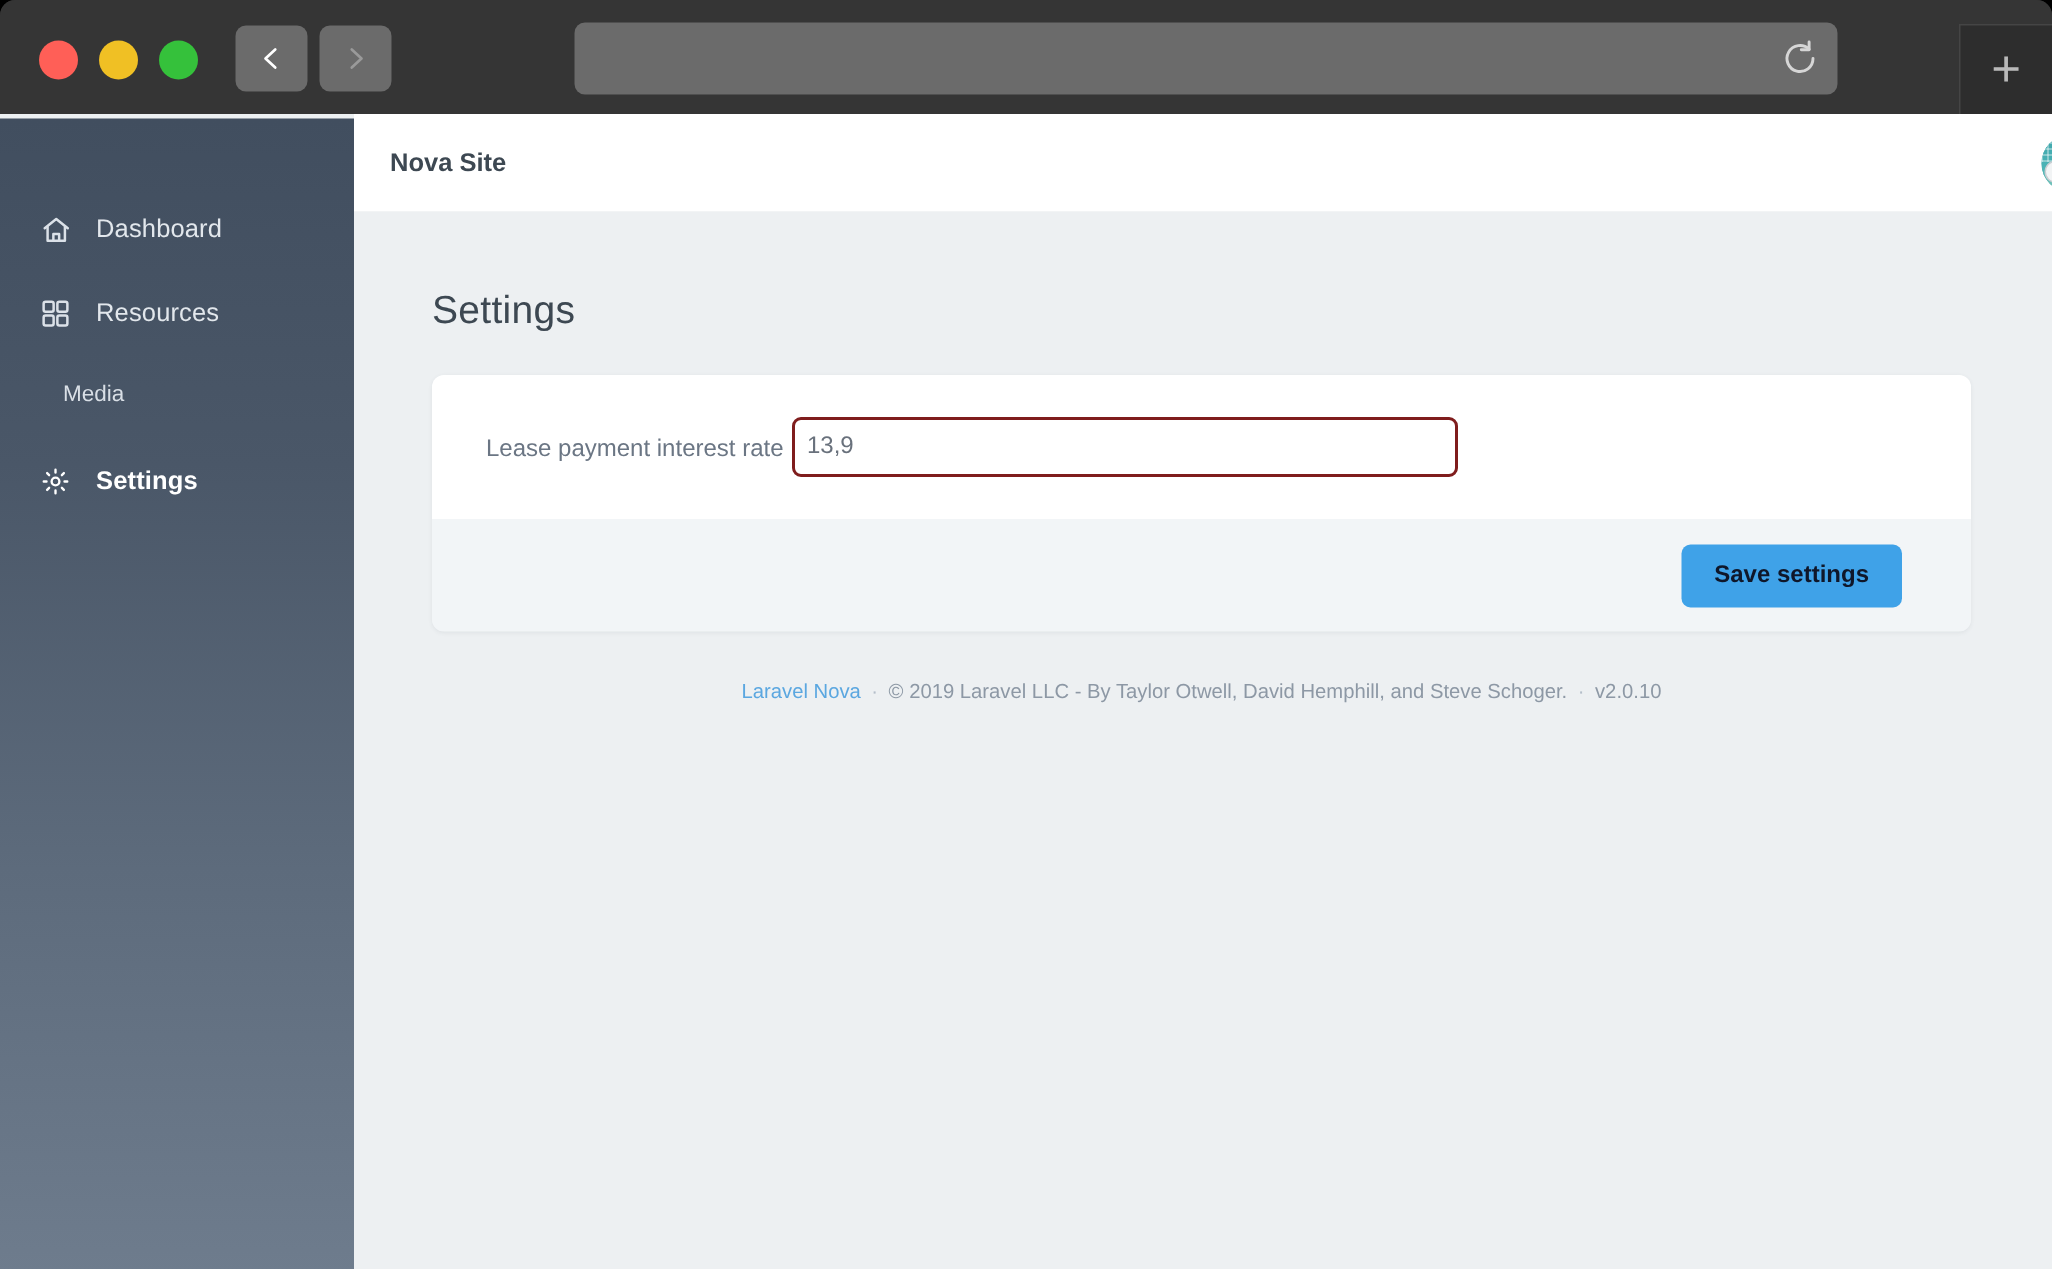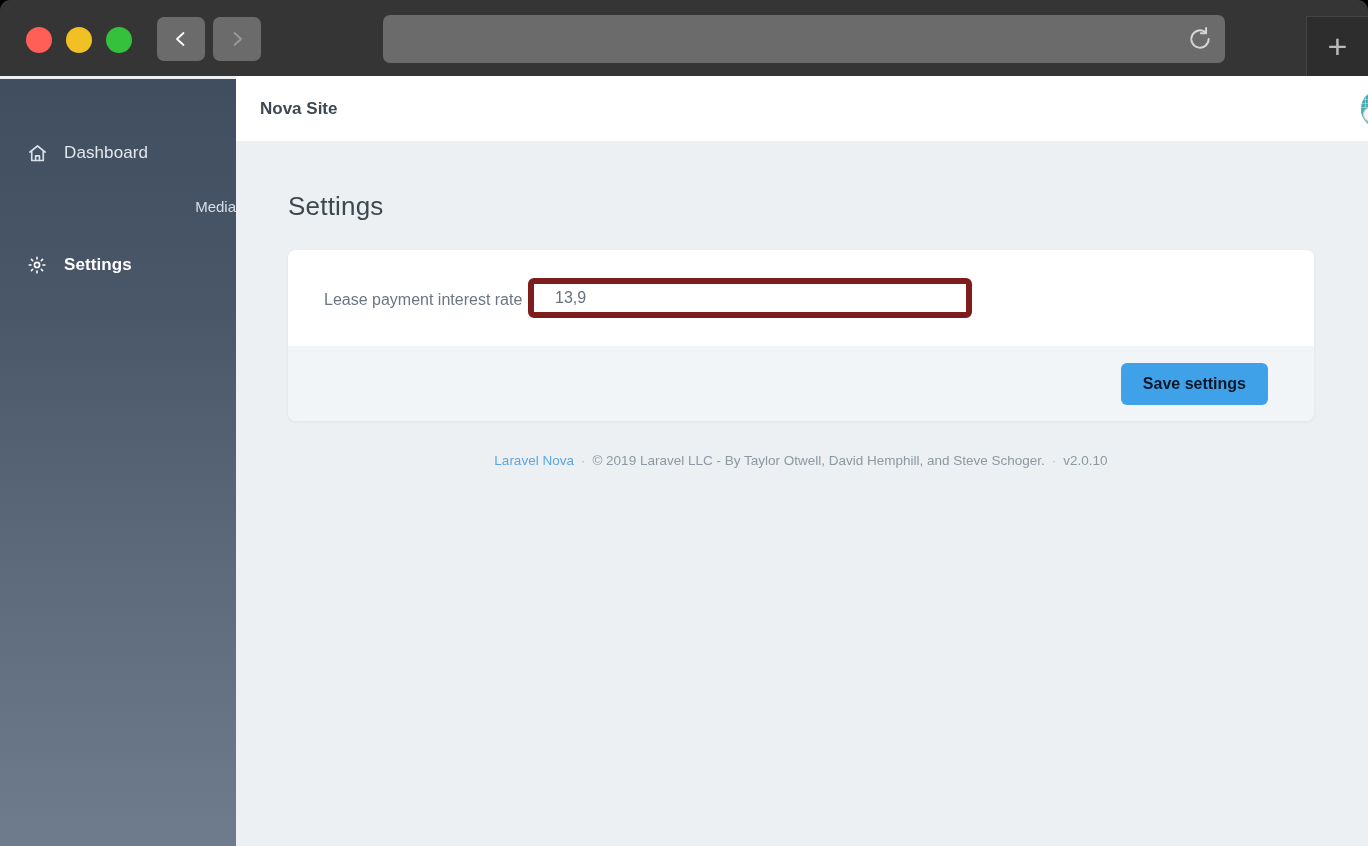--- a/index.html
+++ b/index.html
@@ -91,27 +91,26 @@
     letter-spacing: 0.1px;
   }
   .nav-item .nav-icon {
     width: 22px; height: 22px;
     margin-right: 16px;
     display: flex; align-items: center; justify-content: center;
     flex: none;
   }
   .nav-item.active { color: #ffffff; font-weight: bold; }
   .nav-subitem {
-    padding-left: 64px;
+    padding-left: 42px;
     color: #d9dfe6;
     font-size: 15px;
     height: 30px;
     display: flex; align-items: center;
     margin-bottom: 6px;
-    justify-content: flex-end;
   }
   #nav-settings { margin-top: 26px; }
 
   
   #app-header {
     position: absolute; left: 236px; top: 0;
     width: 1276px; height: 65px;
     background: #ffffff;
     display: flex; align-items: center;
   }
@@ -184,27 +183,27 @@
   #field-label {
     width: 204px;
     margin-left: 36px;
     padding-top: 11px;
     color: #6b7684;
     font-size: 16px;
     line-height: 21px;
   }
   #field-input {
     width: 444px; height: 40px;
-    border: 6px solid #7f1d1d;
+    border: 2px solid #7f1d1d;
     border-radius: 6px;
     background: #ffffff;
     color: #69717c;
     font-size: 16px;
     font-family: "Liberation Sans", sans-serif;
-    padding: 0 21px;
+    padding: 0 8px;
     outline: none;
   }
   #card-footer {
     background: #f2f5f7;
     height: 75px;
     display: flex; align-items: center; justify-content: flex-end;
     padding-right: 46px;
   }
   #save-button {
     background: #3fa2e8;
@@ -279,20 +278,31 @@
         <span class="nav-icon">
           <svg width="21" height="21" viewBox="0 0 24 24">
             <path d="M3.2 10.4 12 3.4l8.8 7" fill="none" stroke="#dbe1e8" stroke-width="1.9" stroke-linecap="round" stroke-linejoin="round"></path>
             <path d="M5.4 9.6V20h13.2V9.6" fill="none" stroke="#dbe1e8" stroke-width="1.9" stroke-linecap="round" stroke-linejoin="round"></path>
             <path d="M9.8 20v-5.2h4.4V20" fill="none" stroke="#dbe1e8" stroke-width="1.9" stroke-linecap="round" stroke-linejoin="round"></path>
           </svg>
         </span>
         <span>Dashboard</span>
       </div>
 
+      <div class="nav-item">
+        <span class="nav-icon">
+          <svg width="20" height="20" viewBox="0 0 24 24">
+            <rect x="2.5" y="2.5" width="8" height="8" rx="1.6" fill="none" stroke="#dbe1e8" stroke-width="2"></rect>
+            <rect x="13.5" y="2.5" width="8" height="8" rx="1.6" fill="none" stroke="#dbe1e8" stroke-width="2"></rect>
+            <rect x="2.5" y="13.5" width="8" height="8" rx="1.6" fill="none" stroke="#dbe1e8" stroke-width="2"></rect>
+            <rect x="13.5" y="13.5" width="8" height="8" rx="1.6" fill="none" stroke="#dbe1e8" stroke-width="2"></rect>
+          </svg>
+        </span>
+        <span>Resources</span>
+      </div>
 
       <div class="nav-subitem">
         <span>Media</span>
       </div>
 
       <div class="nav-item active" id="nav-settings">
         <span class="nav-icon">
           <svg width="20" height="20" viewBox="0 0 24 24">
             <circle cx="12" cy="12" r="3.1" fill="none" stroke="#ffffff" stroke-width="1.9"></circle>
             <path d="M12 2.6v2.2M12 19.2v2.2M2.6 12h2.2M19.2 12h2.2M5.3 5.3l1.6 1.6M17.1 17.1l1.6 1.6M18.7 5.3l-1.6 1.6M6.9 17.1l-1.6 1.6" stroke="#ffffff" stroke-width="1.9" stroke-linecap="round"></path>

